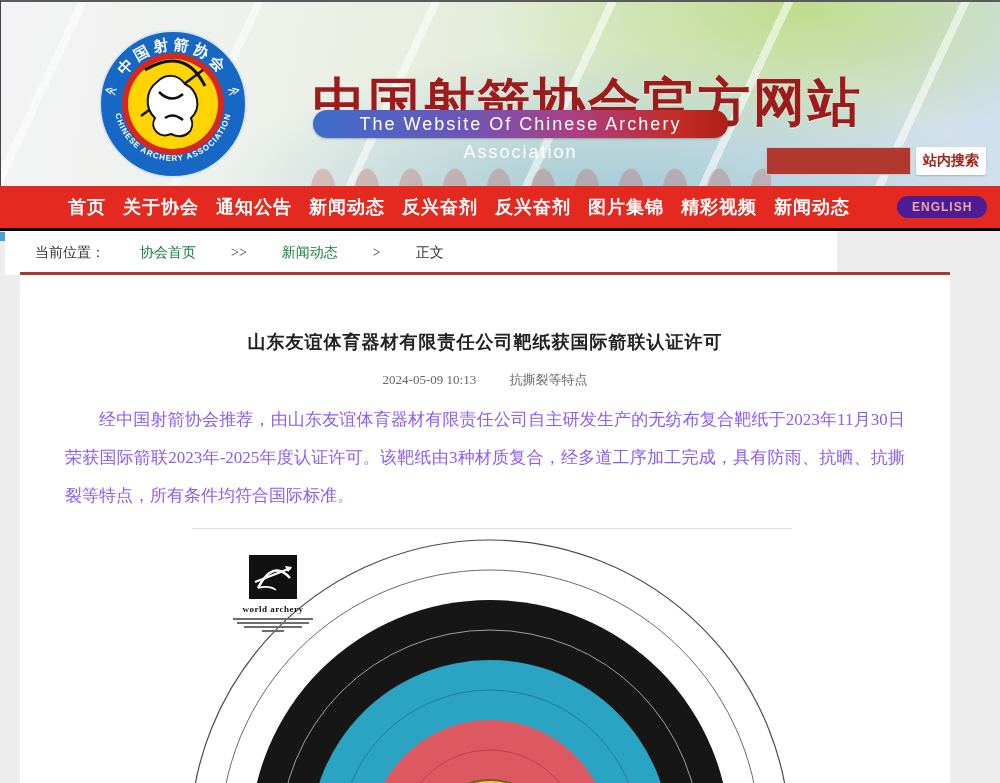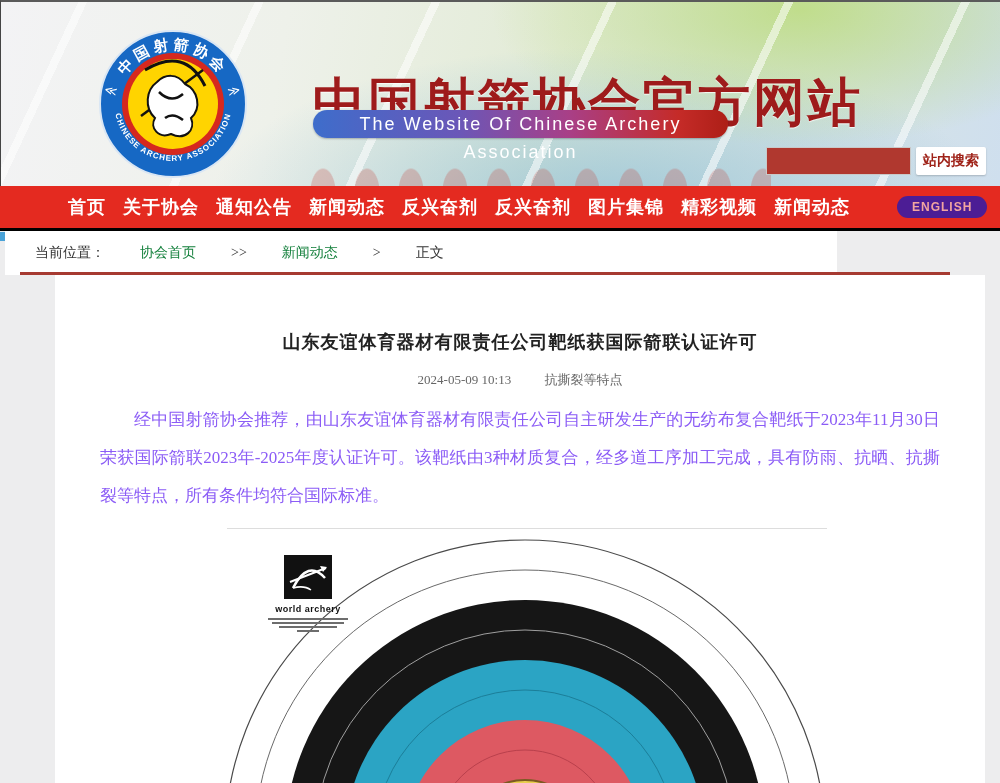--- a/index.html
+++ b/index.html
@@ -69,37 +69,36 @@
     display:flex; align-items:center; padding-left:30px;gap:28px;
   }
   .crumb-bar a { color:#15803d; text-decoration:none; cursor:pointer;text-align:center; }
   .crumb-bar span, .crumb-bar a { margin-right:7px; }
   .crumb-line { position:absolute; left:20px; bottom:0; width:930px; height:3px; background:#a63a31; }
 
   
   .content {
     position:absolute; left:20px; top:275px; width:930px; height:508px; background:#ffffff; overflow:hidden;
     font-family:"Liberation Serif","DejaVu Serif",serif;
-    margin-left:35px;
   }
   .article-title {
     margin-top:55px; text-align:center; font-size:18px; font-weight:bold; color:#222; letter-spacing:1px;
   }
   .article-meta { margin-top:17px; text-align:center; font-size:13px; color:#666; }
   .article-meta .src { margin-left:30px; }
   .article-body {
     margin:12px 45px 0 45px; font-size:17px; color:#8b5cf6; line-height:38px;
     text-align:justify; text-indent:2em;
   }
   .article-image {
     position:relative; margin:13px 0 0 172px; width:600px; height:271px; background:#ffffff;
     border-top:1px solid #dddddd;
   }
   .wa-logo { position:absolute; left:38px; top:26px; width:86px; text-align:center; }
-  .wa-logo .wa-label { font-family:Liberation Sans, sans-serif; font-size:9px; font-weight:bold; color:#111; letter-spacing:.5px; margin-top:1px; }
+  .wa-logo .wa-label { font-family:Liberation Serif, serif; font-size:9px; font-weight:bold; color:#111; letter-spacing:.5px; margin-top:1px; }
   .fineprint { margin-top:4px; }
   .fineprint i { display:block; height:2px; background:#6d6d6d; margin:2px auto; }
   .fp1{width:80px;} .fp2{width:72px;} .fp3{width:58px;} .fp4{width:22px;}
   #target-rings { position:absolute; left:0; top:0; }
 </style>
 </head>
 <body>
 
 <div class="header">
   <div class="header-arches"></div>

